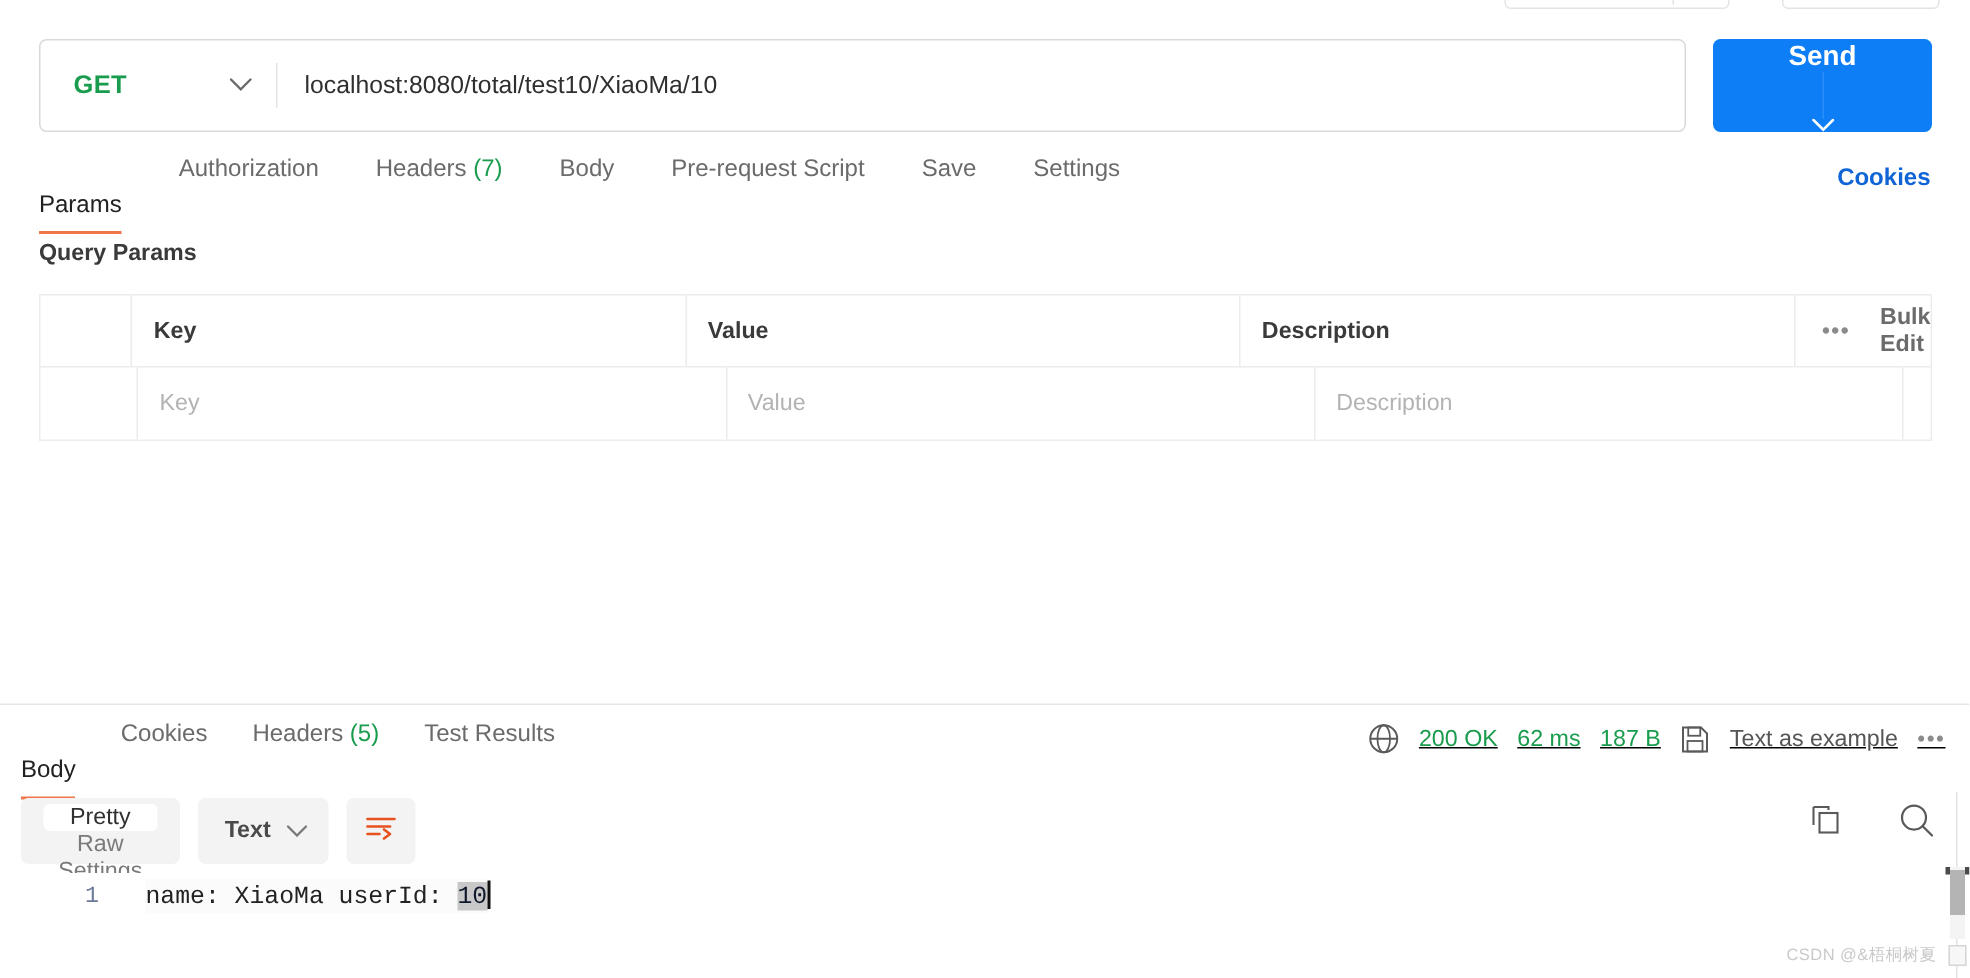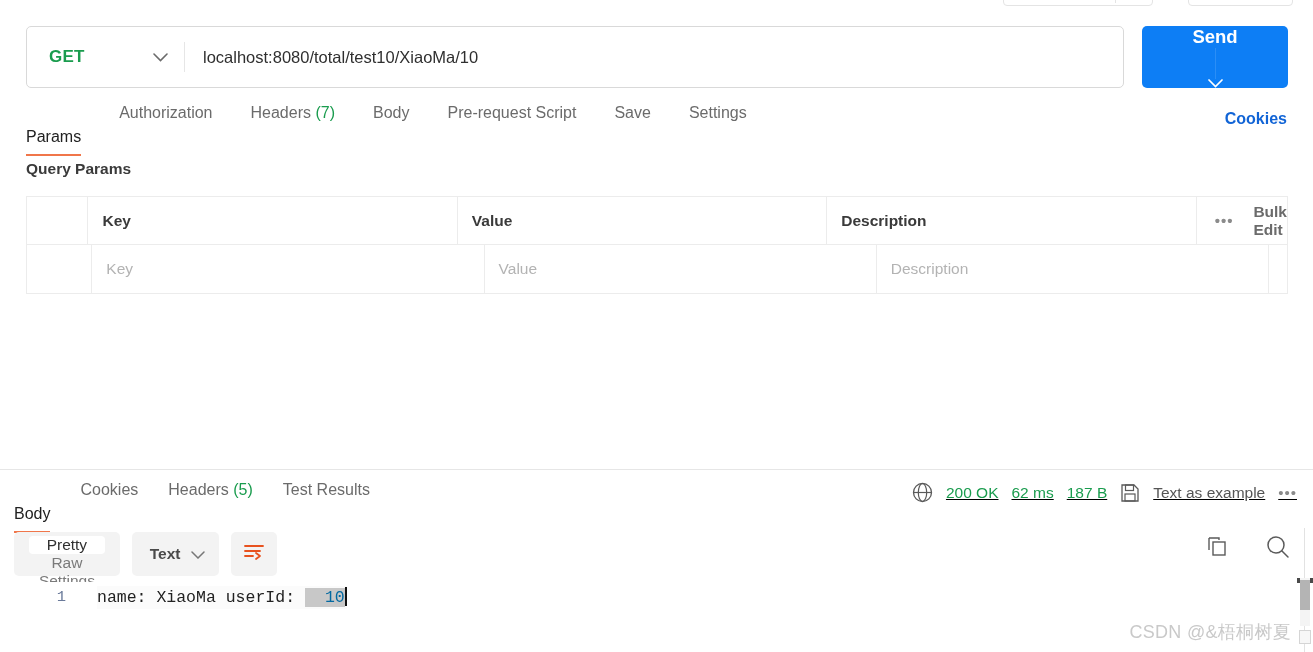--- a/index.html
+++ b/index.html
@@ -92,33 +92,33 @@
   .pill .caret { color:#777; font-weight:normal; }
   .wrap-btn { width:46px; height:44px; background:#f3f3f3; border-radius:5px; display:flex; align-items:center; justify-content:center; cursor:pointer; }
   .body-right-icons { position:absolute; right:22px; top:534px; display:flex; align-items:center; gap:36px; }
 
   
   .code-area { position:absolute; left:0; top:582px; width:1313px; height:70px; background:#fff; }
   .gutter { position:absolute; left:0; top:0; width:80px; text-align:right; padding-right:14px;
             font-family:"Liberation Mono", monospace; font-size:15.5px; color:#6a7a9a; padding-top:6px; }
   .code-line { position:absolute; left:97px; top:586px; font-family:"Liberation Mono", monospace;
                font-size:16.5px; color:#222; white-space:pre; background:#fbfbfb; padding:1px 0 2px 0; }
-  .sel { background:#c8c8c8; color:#0369a1;padding-left:20px; }
+  .sel { background:#c8c8c8; color:#0f172a; }
   .caret-bar { display:inline-block; width:2px; height:19px; background:#111; vertical-align:-4px; }
 
   
   .vscroll { position:absolute; right:2px; top:578px; width:14px; height:74px; }
   .vscroll .track { position:absolute; left:3px; top:0; width:10px; height:48px; background:#f4f4f4; }
   .vscroll .thumb { position:absolute; left:3px; top:2px; width:10px; height:30px; background:#b4b4b4; }
   .vscroll .cap { position:absolute; left:0; top:0; width:16px; height:5px; background:#4a4a4a; }
   .vscroll .grip { position:absolute; left:2px; top:52px; width:12px; height:14px; border:1px solid #d5d5d5; background:#f7f7f7; }
   .vsplit-line { position:absolute; right:8px; top:528px; width:1px; height:124px; background:#e2e2e2; }
 
   
-  .watermark { position:absolute; right:22px; bottom:8px; font-size:18px; color:#c9c9c9; letter-spacing:.3px;margin-top:32px; }
+  .watermark { position:absolute; right:22px; bottom:8px; font-size:11px; color:#c9c9c9; letter-spacing:.3px;margin-top:32px; }
 </style>
 </head>
 <body>
 
 <div class="app">
 
   <div class="top-cut a">
       <div class="divider"></div>
     </div>
   <div class="top-cut b"></div>

